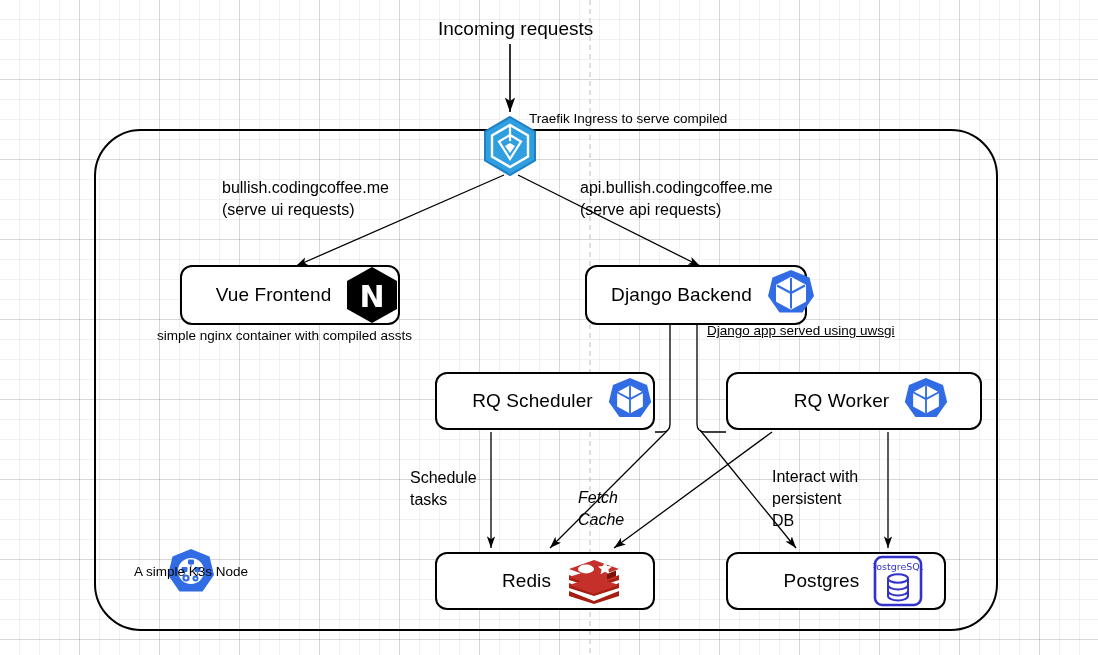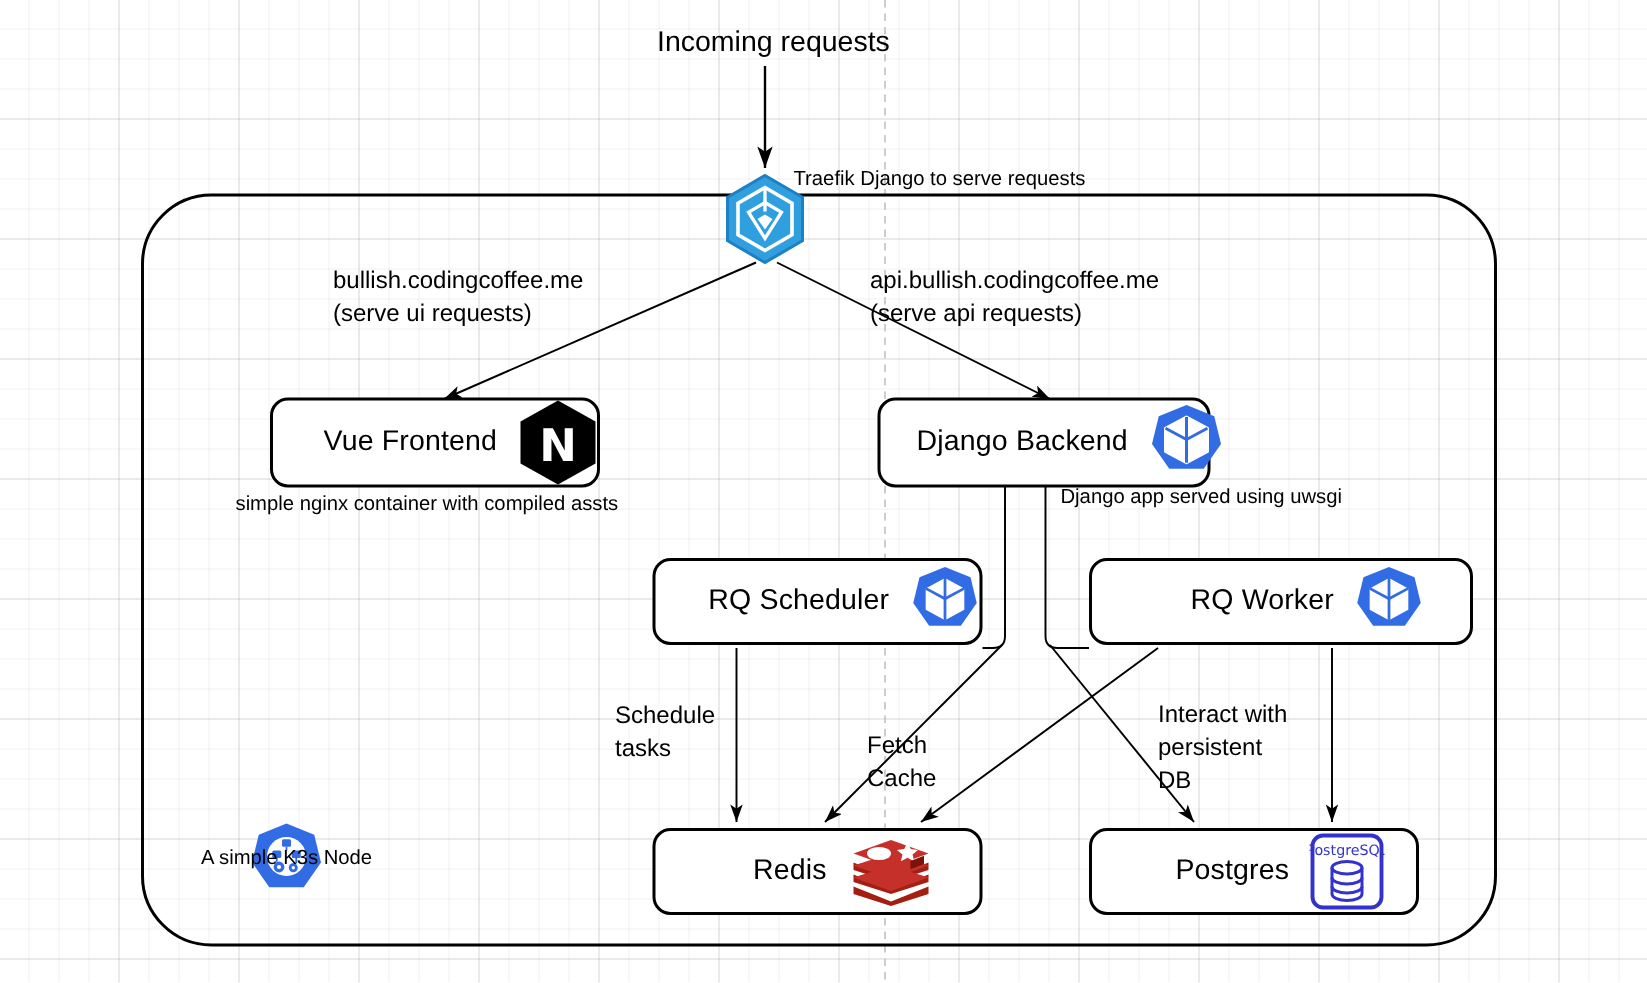--- a/index.html
+++ b/index.html
@@ -132,21 +132,21 @@
 
   <div class="free-icon" style="left:481px; top:115px;">
     <svg width="58" height="62" viewBox="0 0 58 62" xmlns="http://www.w3.org/2000/svg">
       <polygon points="29,2 54,16.5 54,45.5 29,60 4,45.5 4,16.5" fill="#2f9fe0" stroke="#1e7fc2" stroke-width="2"></polygon>
       <polygon points="29,10 47,20.5 47,41.5 29,52 11,41.5 11,20.5" fill="none" stroke="#ffffff" stroke-width="2.4"></polygon>
       <polygon points="29,20 40,26.5 29,44 18,26.5" fill="none" stroke="#ffffff" stroke-width="2.2"></polygon>
       <line x1="29" y1="11" x2="29" y2="26" stroke="#ffffff" stroke-width="2.2"></line>
       <polygon points="29,28 34,31 29,38 24,31" fill="#ffffff"></polygon>
     </svg>
   </div>
-  <div class="small-note" style="left:529px; top:111px;">Traefik Django to serve requests</div>
+  <div class="small-note" style="left:529px; top:111px;">Traefik Ingress to serve compiled</div>
 
   <div class="edge-label" style="left:222px; top:177px; width:226px;">bullish.codingcoffee.me
 (serve ui requests)</div>
   <div class="edge-label" style="left:580px; top:177px; width:242px;">api.bullish.codingcoffee.me
 (serve api requests)</div>
 
   <div class="node-box" style="left:180px; top:265px; width:220px; height:60px;">
     <div class="node-inner">
       <span class="node-label">Vue Frontend</span>
       <span class="node-icon">
@@ -170,21 +170,21 @@
           </g>
           <g stroke="#326ce5" stroke-width="2" fill="none" stroke-linejoin="round">
             <path d="M25,9 L25,24 L11,16.5"></path>
             <path d="M25,24 L25,39.5"></path>
             <path d="M25,24 L39,16.5"></path>
           </g>
         </svg>
       </span>
     </div>
   </div>
-  <div class="caption" style="left:707px; top:323px;">Django app served using uwsgi</div>
+  <div class="caption" style="left:707px; top:323px;text-decoration:underline;">Django app served using uwsgi</div>
 
   <div class="node-box" style="left:435px; top:372px; width:220px; height:58px;">
     <div class="node-inner">
       <span class="node-label">RQ Scheduler</span>
       <span class="node-icon">
         <svg width="46" height="48" viewBox="0 0 50 52" xmlns="http://www.w3.org/2000/svg">
           <polygon points="25,1 43.5,8.5 48,27 36.5,43.5 13.5,43.5 2,27 6.5,8.5" fill="#326ce5"></polygon>
           <polygon points="25,9 39,16.5 39,32 25,39.5 11,32 11,16.5" fill="#ffffff"></polygon>
           <g stroke="#326ce5" stroke-width="2" fill="none" stroke-linejoin="round">
             <path d="M25,9 L25,24 L11,16.5"></path>
@@ -208,21 +208,21 @@
             <path d="M25,24 L25,39.5"></path>
             <path d="M25,24 L39,16.5"></path>
           </g>
         </svg>
       </span>
     </div>
   </div>
 
   <div class="edge-label" style="left:410px; top:467px; width:84px;">Schedule
 tasks</div>
-  <div class="edge-label" style="left:578px; top:487px; width:78px;">Fetch
+  <div class="edge-label" style="left:578px; top:487px; width:78px;font-style:italic;">Fetch
 Cache</div>
   <div class="edge-label" style="left:772px; top:466px; width:126px;">Interact with
 persistent
 DB</div>
 
   <div class="node-box" style="left:435px; top:552px; width:220px; height:58px;text-align:center;">
     <div class="node-inner">
       <span class="node-label">Redis</span>
       <span class="node-icon">
         <svg width="58" height="48" viewBox="0 0 58 48" xmlns="http://www.w3.org/2000/svg">

